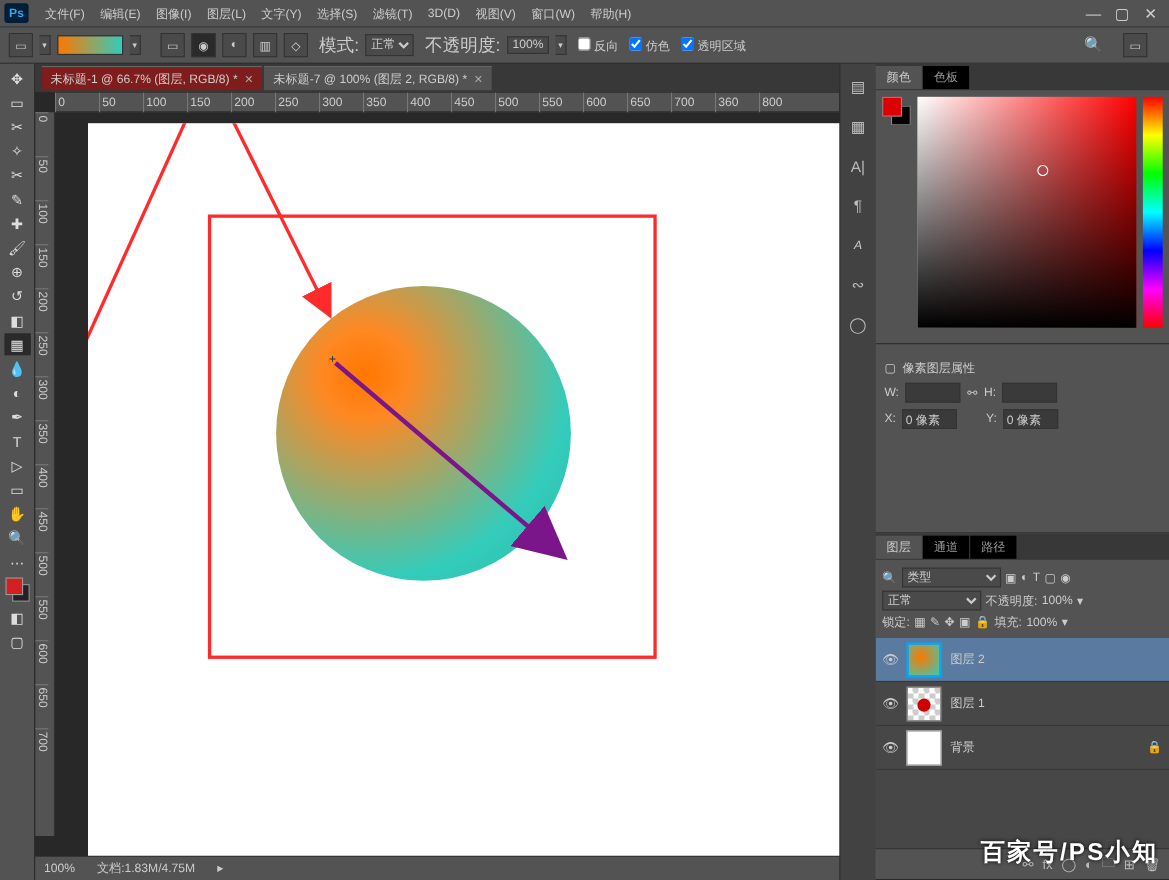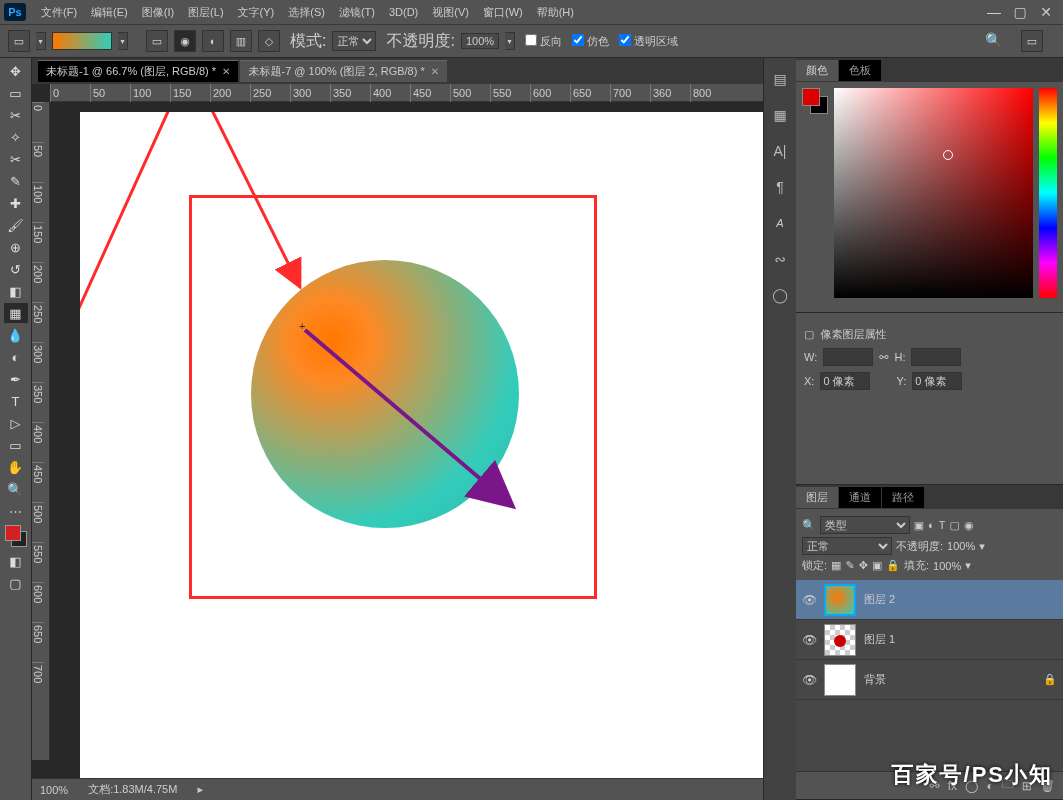--- a/index.html
+++ b/index.html
@@ -22,21 +22,21 @@
 .search-ico{position:absolute;right:60px;top:32px;font-size:14px;cursor:default}
 .main{display:flex;height:742px}
 .tools{width:32px;background:#535353;border-right:1px solid #282828;display:flex;flex-direction:column;align-items:center;padding-top:2px}
 .tools .tb{width:24px;height:20px;margin:1px 0;display:flex;align-items:center;justify-content:center;cursor:default;font-size:13px;color:#ddd}
 .tools .swatch{width:22px;height:22px;position:relative;margin:3px 0}
 .tools .fg{width:16px;height:16px;position:absolute;top:0;left:0;border:1px solid #999;cursor:default}
 .tools .bg{width:16px;height:16px;background:#fff;position:absolute;bottom:0;right:0;border:1px solid #999;cursor:default}
 .docarea{flex:1;background:#282828;position:relative;display:flex;flex-direction:column}
 .tabs{height:26px;background:#383838;display:flex;align-items:center;padding-left:6px}
 .tab{background:#535353;padding:3px 8px;margin-right:2px;font-size:11px;border-top:1px solid #666;display:flex;align-items:center;gap:6px;cursor:default}
-.tab.inactive{background:#000000}
+.tab.inactive{background:#7f1d1d}
 .tab .cl{font-size:10px;color:#aaa;cursor:default}
 .rulers-canvas{flex:1;position:relative;background:#282828;overflow:hidden}
 .h-ruler{position:absolute;top:0;left:18px;right:0;height:18px;background:#535353;border-bottom:1px solid #333;display:flex;font-size:9px;color:#aaa}
 .h-ruler div{flex:0 0 40px;text-align:left;border-left:1px solid #777;padding-left:2px;height:18px;line-height:18px}
 .v-ruler{position:absolute;top:18px;left:0;width:18px;bottom:18px;background:#535353;border-right:1px solid #333;font-size:9px;color:#aaa}
 .v-ruler div{height:40px;border-top:1px solid #777;writing-mode:vertical-rl;text-align:left;padding-top:2px}
 .canvas{position:absolute;top:28px;left:48px;width:690px;height:690px;background:#fff}
 .redbox{position:absolute;border:3px solid #ff2a2a}
 .circle{position:absolute;border-radius:50%;background:radial-gradient(circle at 30% 30%,#ff7700 0%,#ff8822 15%,#33ccbb 70%,#2db8a5 100%)}
 .statusbar{height:22px;background:#535353;border-top:1px solid #333;display:flex;align-items:center;padding:0 8px;gap:20px;font-size:11px}

